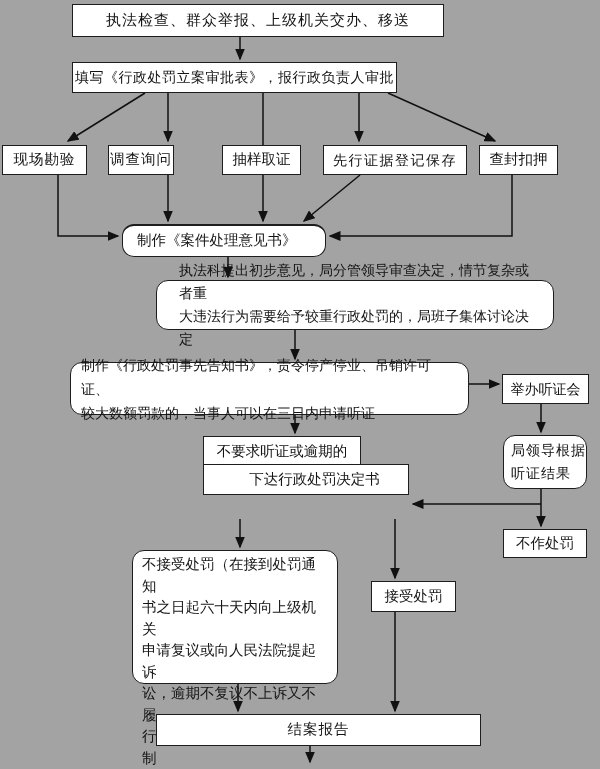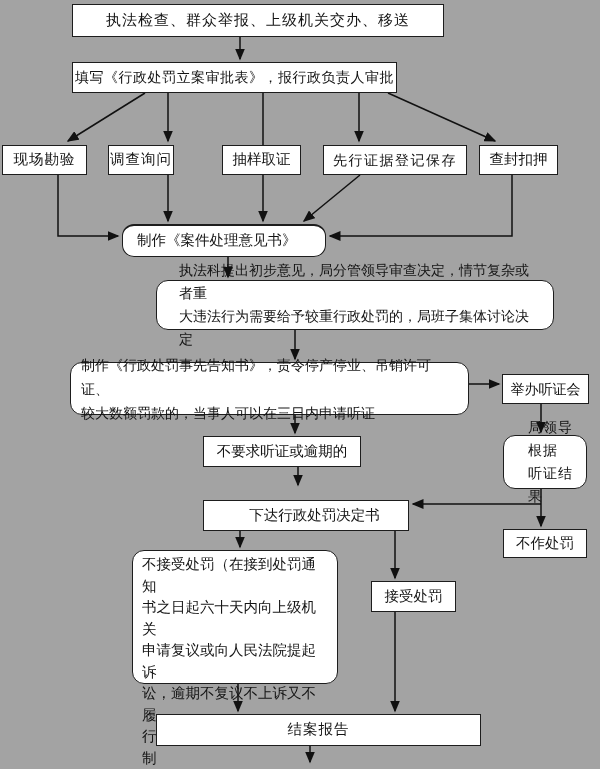--- a/index.html
+++ b/index.html
@@ -31,24 +31,24 @@
   #n-file-case{left:72px;top:62px;width:325px;height:31px;font-size:14px;letter-spacing:0.5px;}
   #n-inspect{left:2px;top:145px;width:85px;height:30px;letter-spacing:1px;}
   #n-inquiry{left:108px;top:145px;width:66px;height:30px;letter-spacing:1px;}
   #n-sampling{left:222px;top:145px;width:79px;height:30px;}
   #n-register{left:323px;top:145px;width:144px;height:30px;font-size:14px;letter-spacing:1.5px;}
   #n-seal{left:479px;top:145px;width:79px;height:30px;}
   #n-opinion{left:122px;top:224px;width:204px;height:33px;padding-left:14px;border-top-width:2.5px;}
   #n-review{left:156px;top:280px;width:398px;height:50px;font-size:14px;line-height:23px;padding:0 22px;}
   #n-notice{left:70px;top:362px;width:399px;height:53px;font-size:14px;line-height:24px;padding:0 10px;}
   #n-hearing{left:502px;top:374px;width:87px;height:30px;font-size:14px;}
-  #n-hearing-result{left:503px;top:435px;width:84px;height:54px;font-size:14px;line-height:23px;padding-left:24px;letter-spacing:1px;}
+  #n-hearing-result{left:503px;top:435px;width:84px;height:54px;font-size:14px;line-height:23px;padding-left:7px;letter-spacing:1px;}
   #n-no-penalty{left:503px;top:529px;width:84px;height:29px;}
   #n-no-hearing{left:203px;top:436px;width:158px;height:31px;}
-  #n-decision{left:203px;top:500px;width:206px;height:31px;padding-left:17px;}
+  #n-decision{left:203px;top:464px;width:206px;height:31px;padding-left:17px;}
   #n-reject{left:132px;top:550px;width:206px;height:134px;font-size:14.5px;line-height:21.5px;padding:3px 9px;align-items:flex-start;}
   #n-accept{left:371px;top:581px;width:85px;height:31px;}
   #n-closing{left:156px;top:714px;width:325px;height:32px;letter-spacing:1px;}
 </style>
 </head>
 <body>
 
 <div id="stage">
 
   <svg id="connectors" viewBox="0 0 600 769" xmlns="http://www.w3.org/2000/svg">

